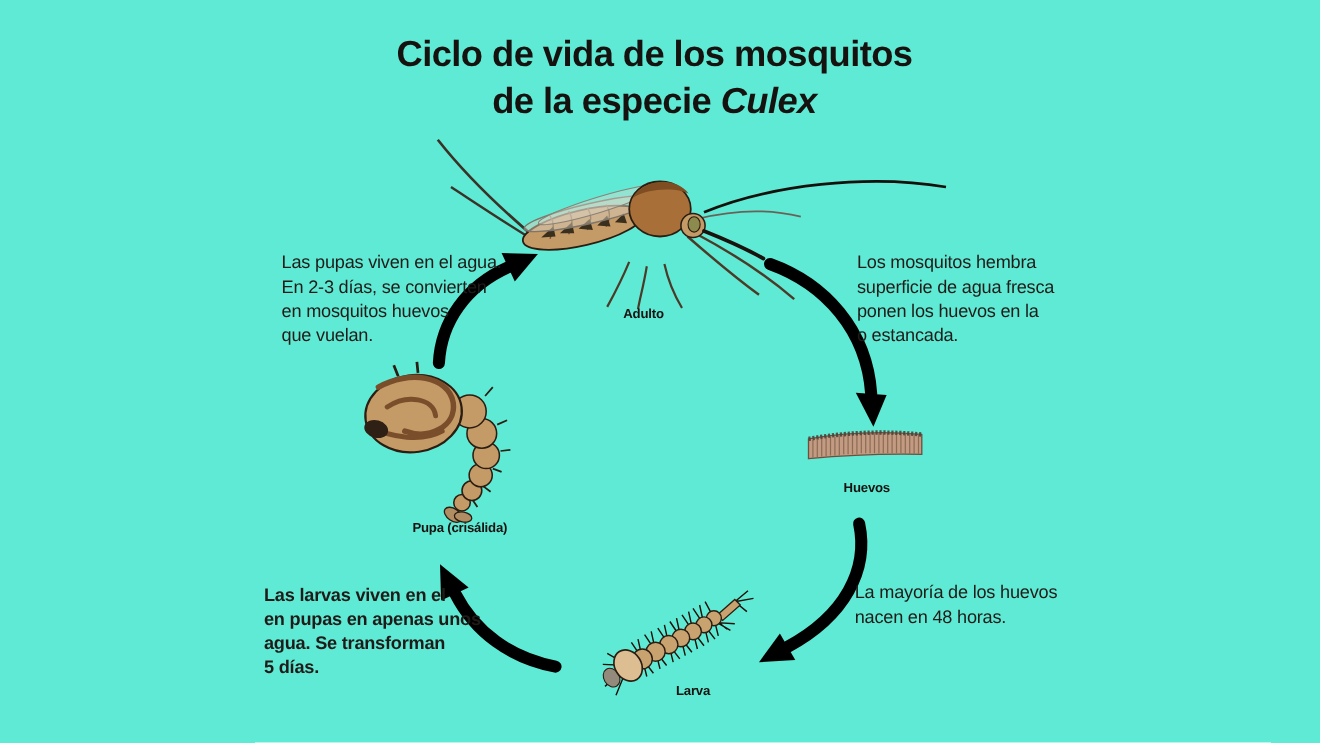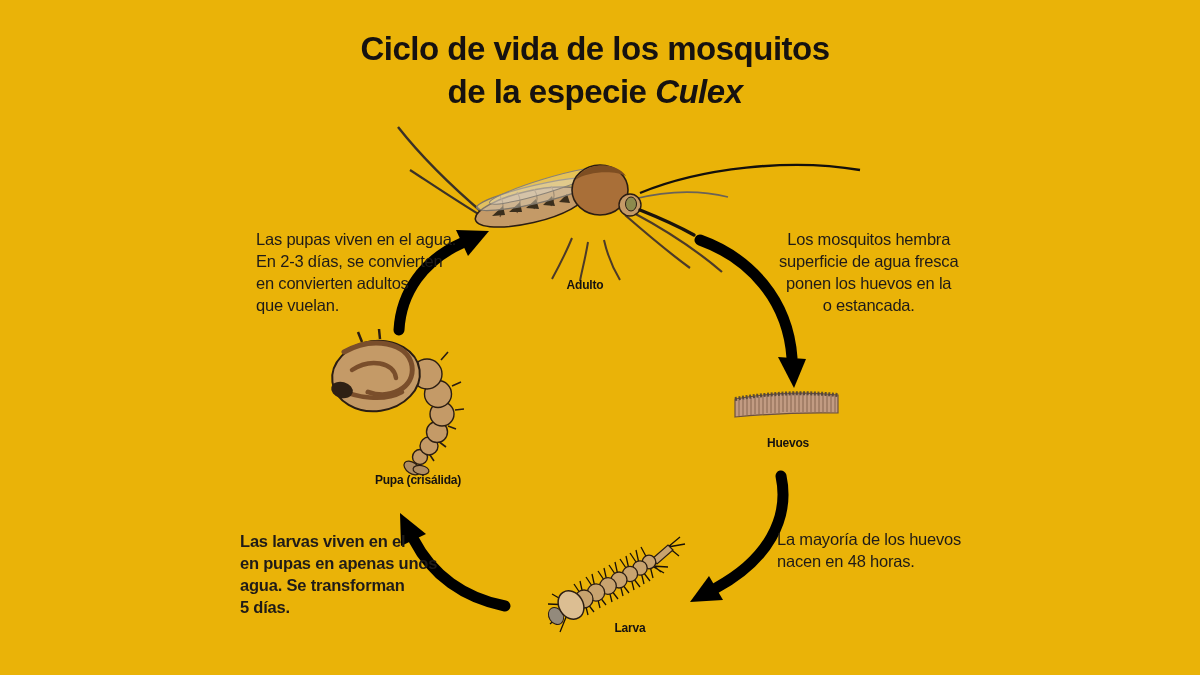--- a/index.html
+++ b/index.html
@@ -1,17 +1,17 @@
 <!DOCTYPE html>
 <html><head>
 <meta charset="utf-8">
 <style>
   html,body{margin:0;padding:0;background:#ffffff;}
   .stage{
-    position:relative;width:1200px;height:675px;background:#eab308;overflow:hidden;
+    position:relative;width:1200px;height:675px;background:#5eead4;overflow:hidden;
     font-family:"Liberation Sans",sans-serif;color:#1f1b18;
   }
   .art{position:absolute;left:0;top:0;width:1200px;height:675px;}
   .title{
     position:absolute;left:250px;top:27px;width:690px;text-align:center;
     font-weight:700;font-size:33px;line-height:43px;color:#161210;letter-spacing:-0.5px;
   }
   .title i{font-style:italic;}
   .stage-label{
     position:absolute;transform:translateX(-50%);
@@ -19,21 +19,21 @@
   }
   .note{
     position:absolute;font-size:16.5px;line-height:22px;color:#1f1b18;
     white-space:nowrap;letter-spacing:-0.2px;
   }
   .lbl-adult{left:585px;top:278px;}
   .lbl-eggs{left:788px;top:436px;}
   .lbl-larva{left:630px;top:621px;}
   .lbl-pupa{left:418px;top:473px;}
   .note-tl{left:240px;top:228px;margin-left:16px;}
-  .note-tr{left:779px;top:228px;text-align:center;}
+  .note-tr{left:779px;top:228px;}
   .note-br{left:777px;top:528px;}
   .note-bl{left:240px;top:530px;font-weight:bold;}
 </style>
 </head>
 <body>
 
 <div class="stage">
 
   <svg class="art" viewBox="0 0 1200 675" aria-hidden="true">
 
@@ -164,17 +164,17 @@
   <div class="note note-bl">
     <div>Las larvas viven en el</div>
     <div>en pupas en apenas unos</div>
     <div>agua. Se transforman</div>
     <div>5 días.</div>
   </div>
 
   <div class="note note-tl">
     <div>Las pupas viven en el agua.</div>
     <div>En 2-3 días, se convierten</div>
-    <div>en convierten adultos</div>
+    <div>en mosquitos huevos</div>
     <div>que vuelan.</div>
   </div>
 
 </div>
 
 </body></html>

